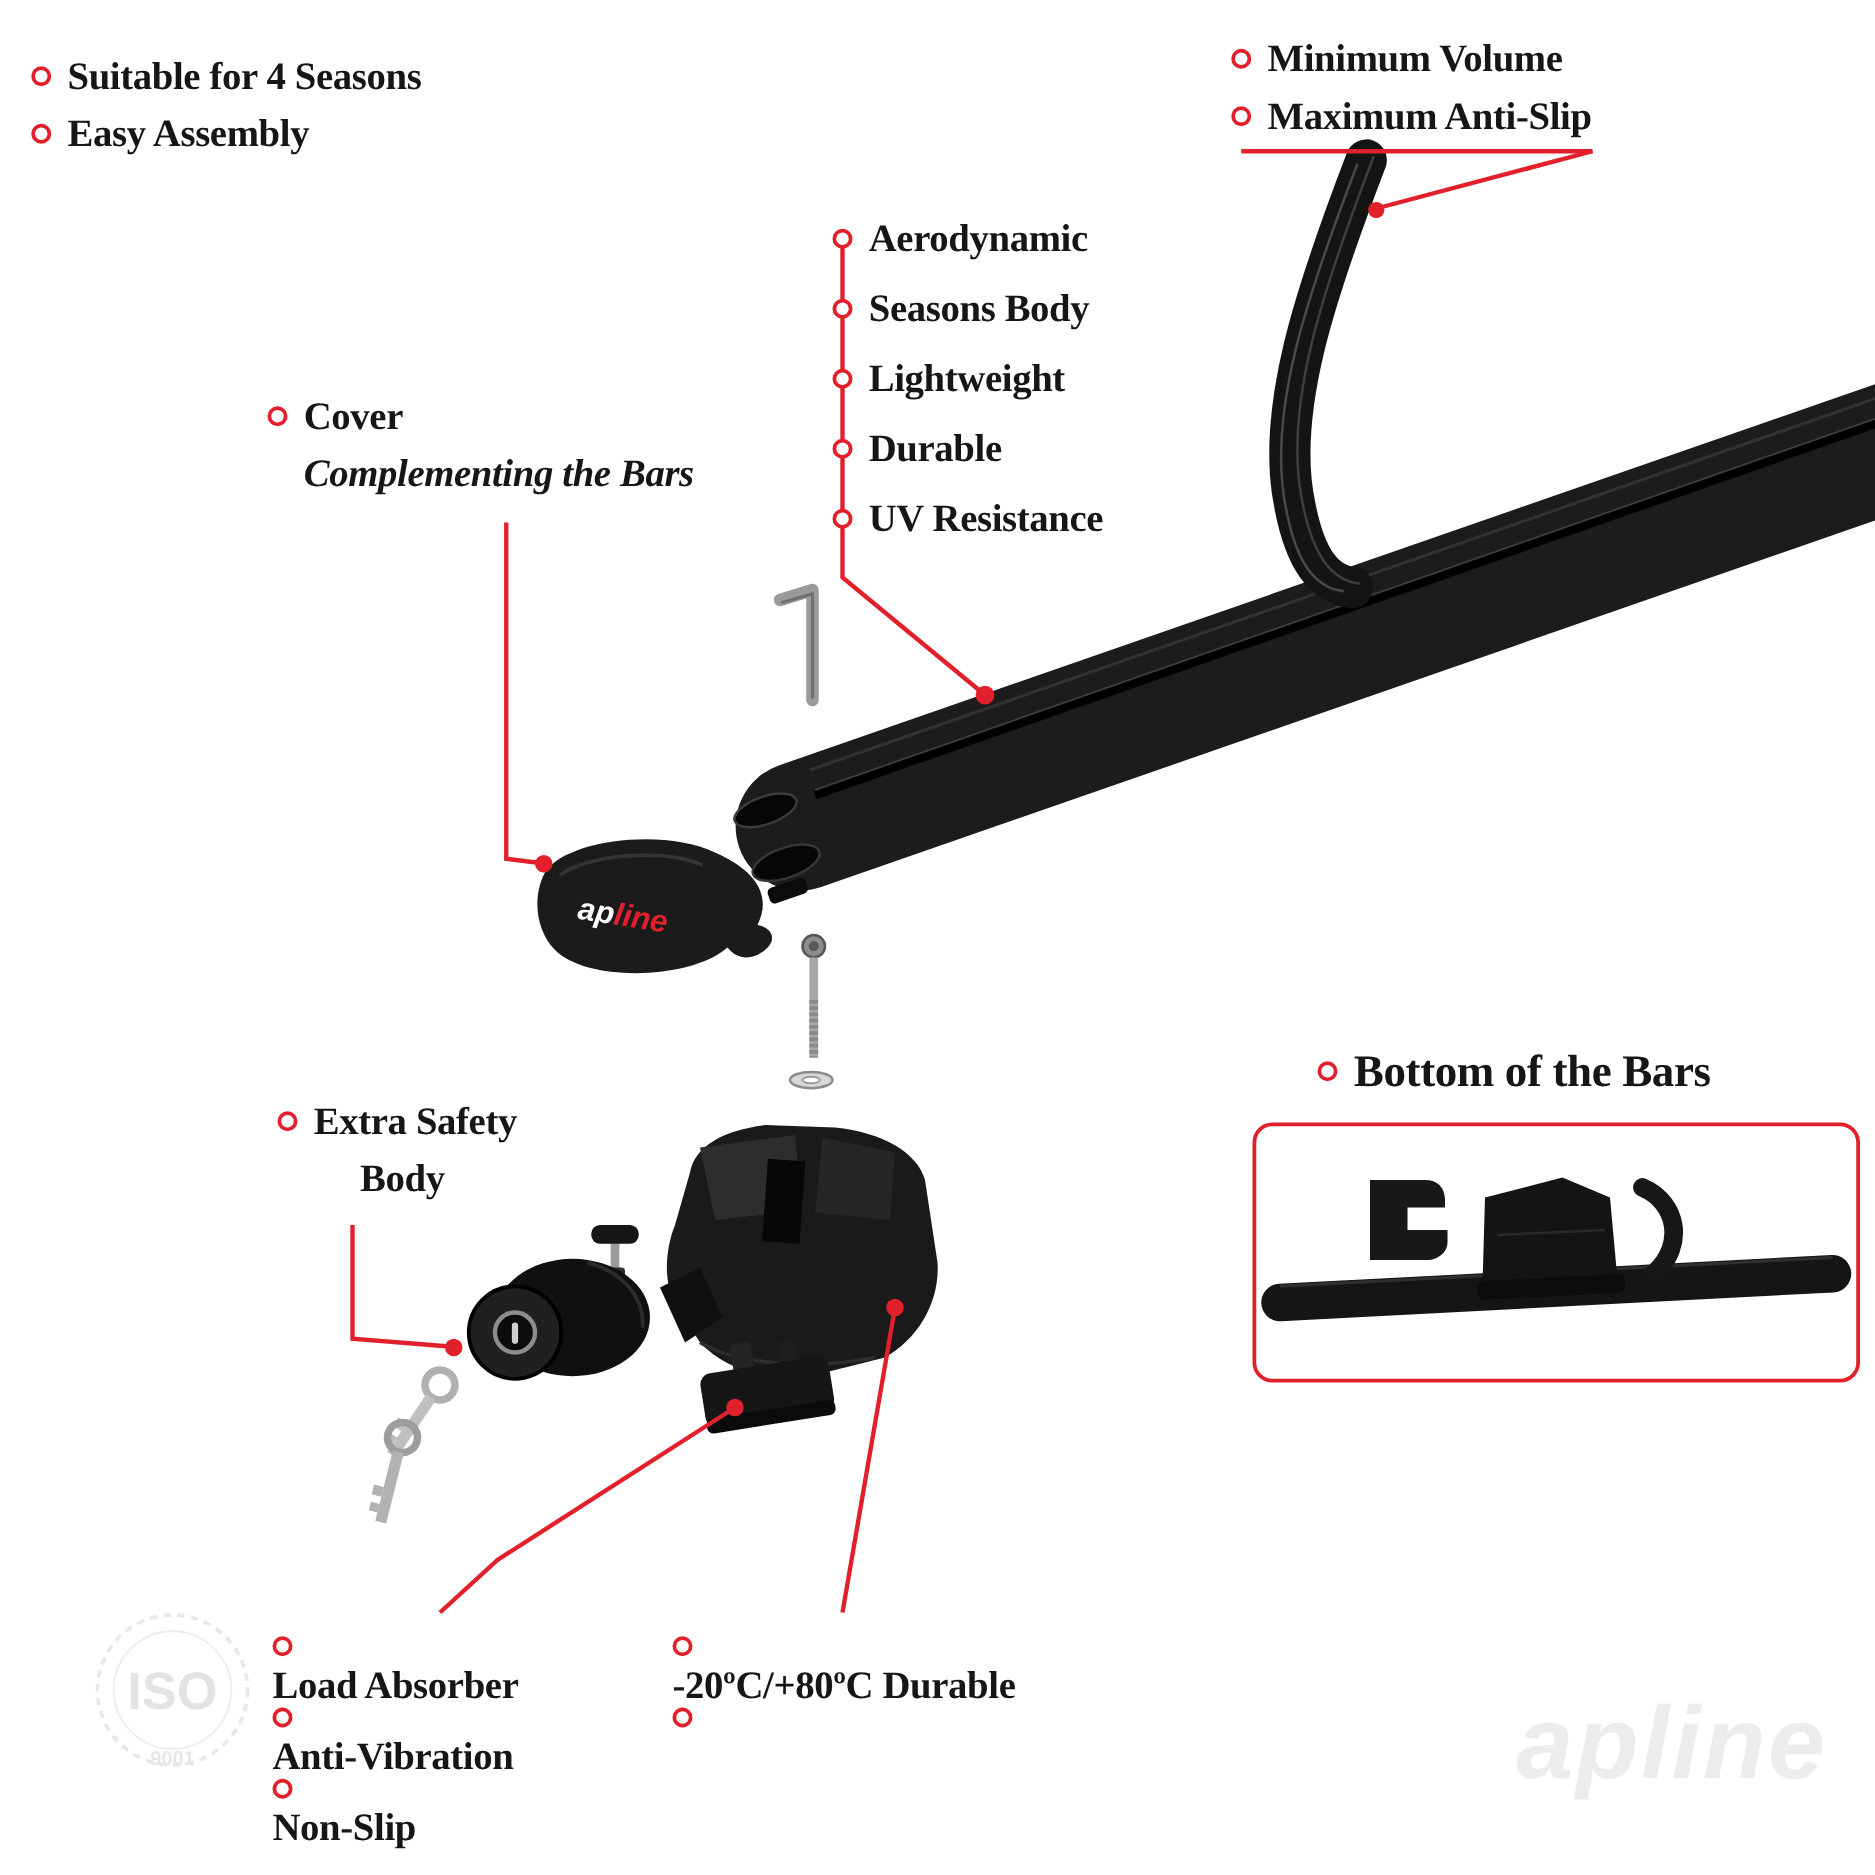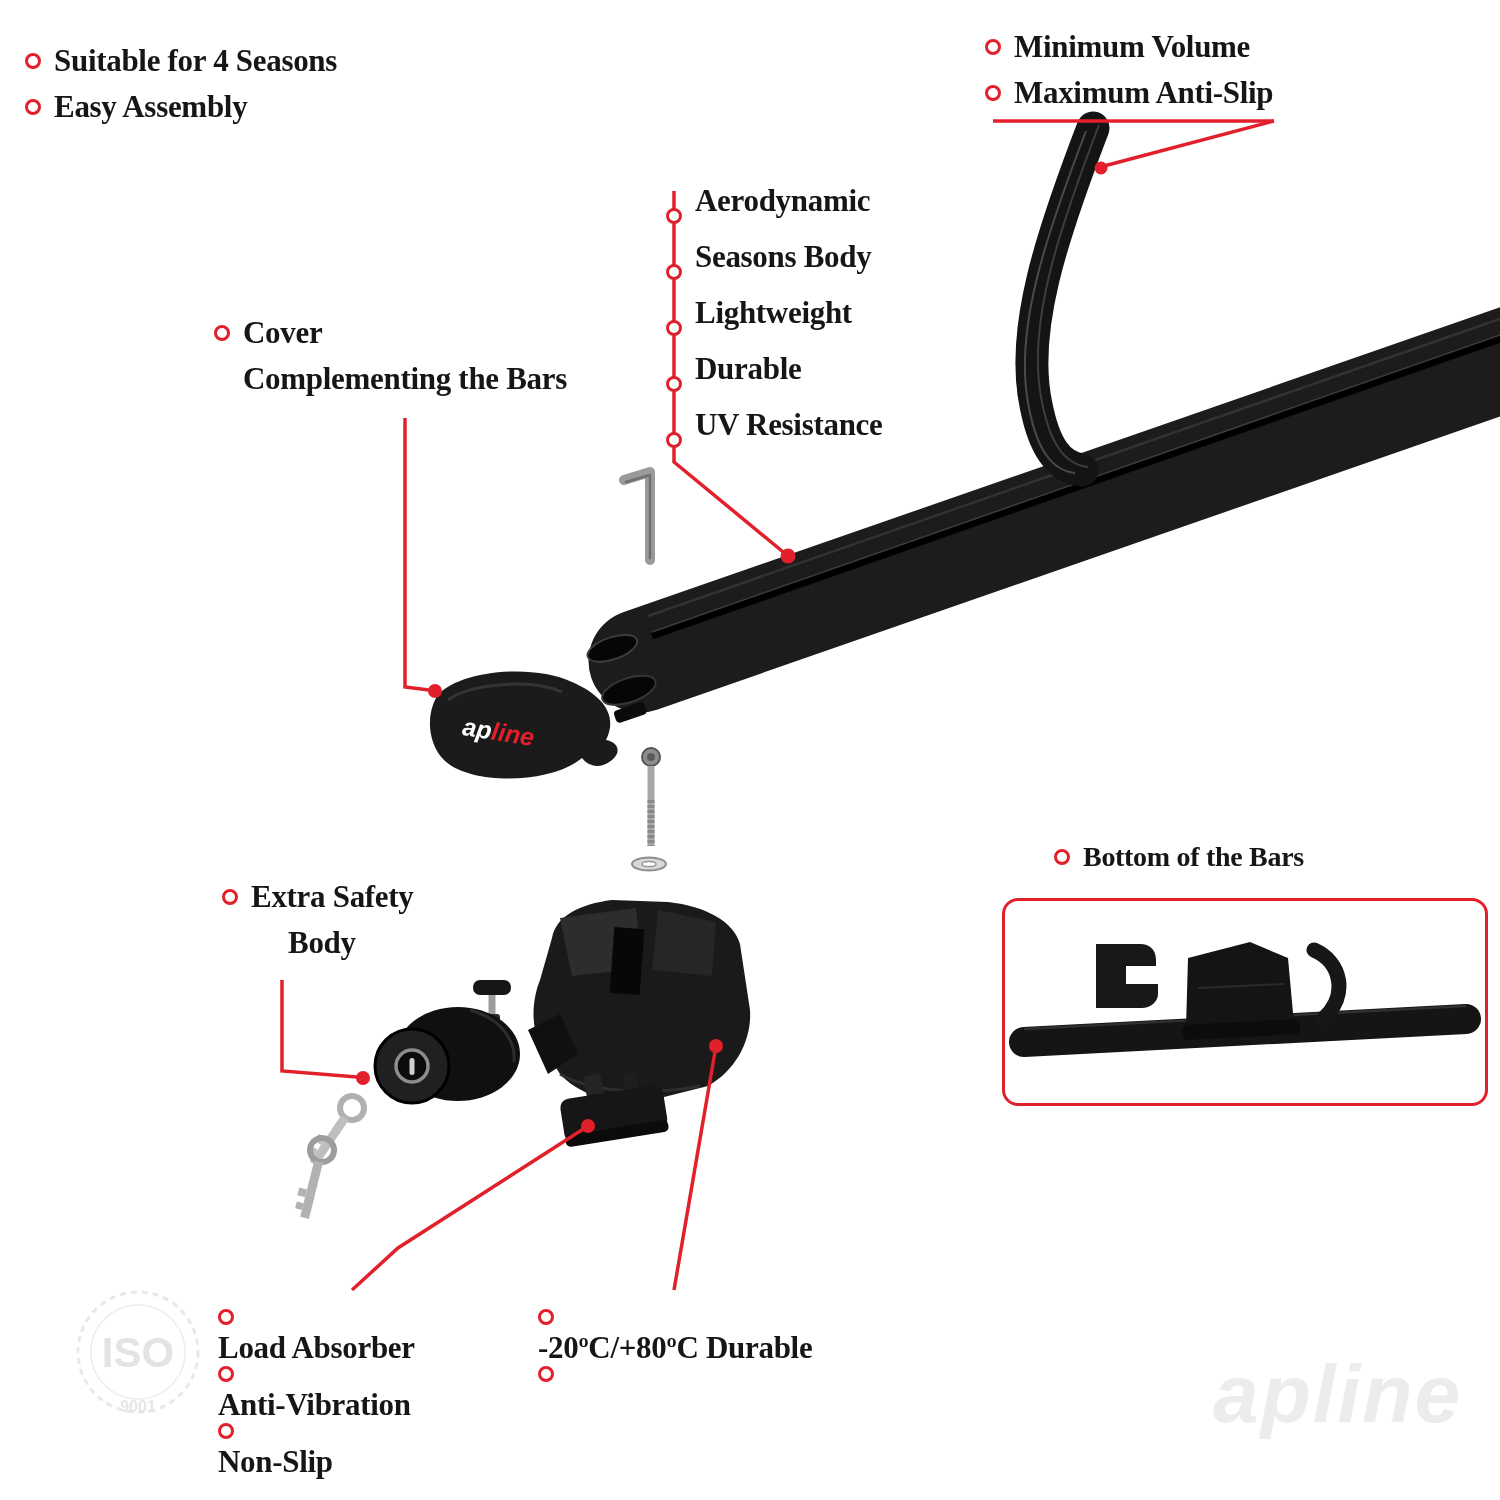--- a/index.html
+++ b/index.html
@@ -17,41 +17,41 @@
   .overlay { z-index: 2; pointer-events: none; }
   .inset-box {
     position: absolute;
     z-index: 2;
     border: 3.5px solid #e2202b;
     border-radius: 16px;
     background: transparent;
   }
   .fl { position: absolute; z-index: 3; display: flex; flex-direction: column; }
   .li { display: flex; align-items: flex-start; height: 46px; }
-  .fl.h56 .li { height: 56px; align-items: flex-end; }
+  .fl.h56 .li { height: 56px; }
   .fl.h57 .li { height: 57px; flex-direction: column; }
   .ring {
     flex: none;
     width: 16px; height: 16px;
     border: 3.5px solid #e2202b;
     border-radius: 50%;
     background: #ffffff;
     margin: 15px 13px 0 0;
   }
   .txt {
     font-family: "Liberation Serif", serif;
     font-weight: 700;
     font-size: 31px;
     line-height: 46px;
     color: #161616;
     white-space: nowrap;
     letter-spacing: -0.3px;
   }
-  .big { font-size: 28px; }
-  .indent-29 { margin-left: 29px; }
+  .big { font-size: 36px; }
+  .indent-29 { margin-left: 29px; font-style: italic; }
   .indent-66 { margin-left: 66px; }
 </style>
 </head>
 <body>
 
 <div class="stage">
 
   <svg class="layer art" width="1500" height="1500" viewBox="0 0 1500 1500">
 
     <g opacity="0.65">

